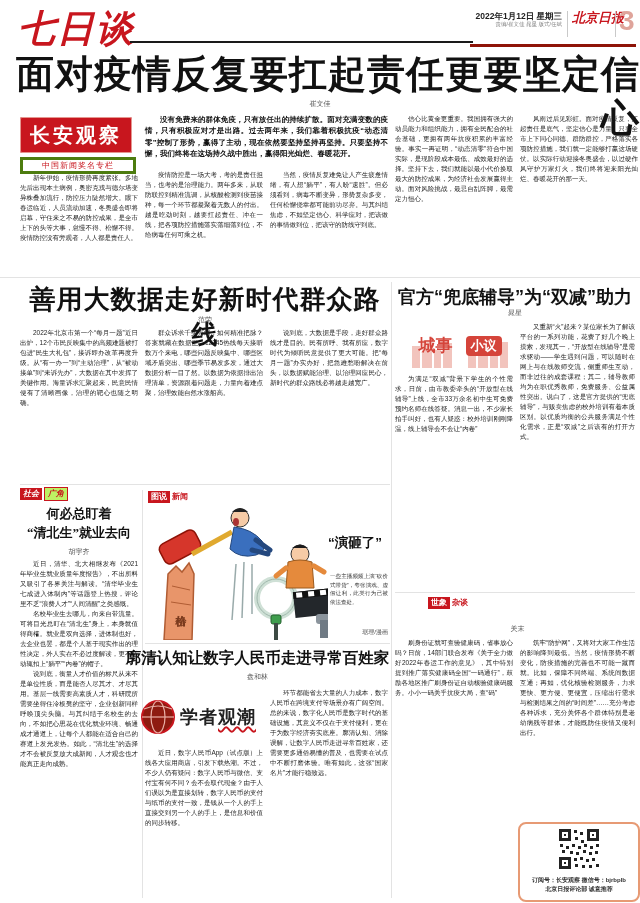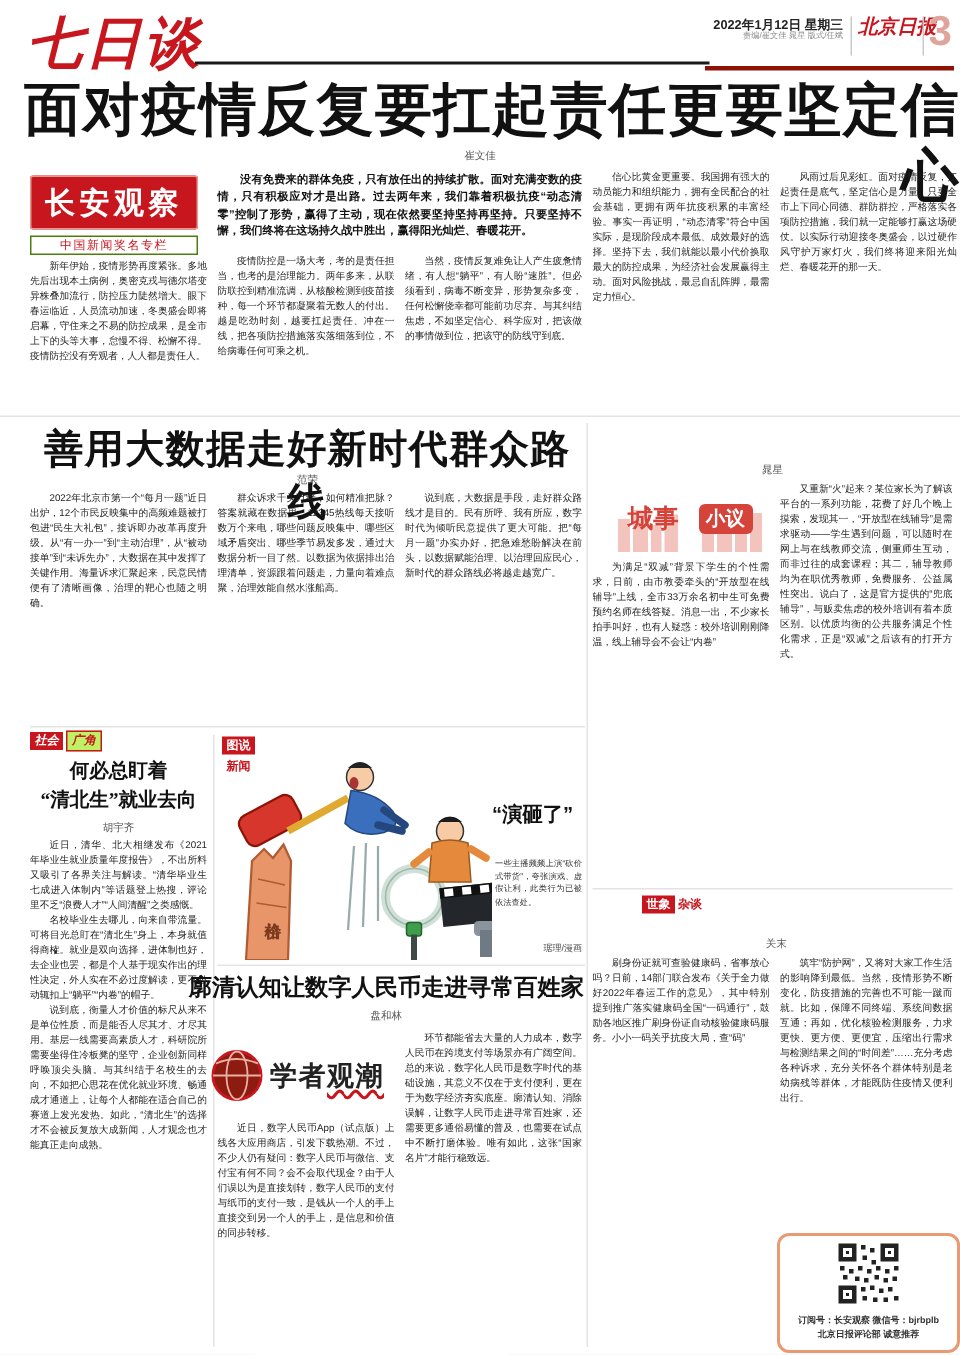--- a/index.html
+++ b/index.html
@@ -14,21 +14,21 @@
   .hsep{left:567px;top:11px;width:1px;height:26px;background:#c9c9c9;}
   .masthead{left:572px;top:9px;font-family:"Liberation Serif",serif;font-style:italic;font-weight:bold;font-size:13px;color:#c8161e;}
   .hsep2{left:615px;top:11px;width:1px;height:26px;background:#c9c9c9;}
   .pagenum{left:619px;top:5px;font-size:28px;color:#dfa49b;font-weight:bold;}
   .red-rule{left:470px;top:44px;width:166px;height:3px;background:#8e1307;}
   
   .main-h{left:0;top:52px;width:640px;text-align:right;font-size:38px;font-weight:900;color:#111;letter-spacing:1px;line-height:44px;}
   .byline{font-size:7px;color:#555;text-align:center;}
   
   .ca-badge{left:20px;top:117px;width:112px;height:36px;background:#c8161e;color:#fff;display:flex;align-items:center;justify-content:center;font-family:"Liberation Serif",serif;font-weight:bold;font-size:20px;letter-spacing:3px;border-radius:2px;box-shadow:0 0 0 1px #e59790 inset;}
-  .ca-sub{left:20px;top:157px;width:110px;border:1px solid #4d7c0f;color:#c8161e;font-size:8px;text-align:center;line-height:11px;letter-spacing:1px;}
+  .ca-sub{left:20px;top:157px;width:110px;border:3px solid #4d7c0f;color:#c8161e;font-size:8px;text-align:center;line-height:11px;letter-spacing:1px;}
   
   .col{position:absolute;width:118px;font-size:6.5px;line-height:10px;text-align:justify;color:#1d1d1d;text-indent:2em;}
   .lead{left:145px;top:114px;width:243px;font-size:7.5px;line-height:11.3px;font-weight:bold;text-align:justify;color:#111;text-indent:2em;}
   .h-rule{position:absolute;height:1px;background:#e3e3e3;}
   .v-rule{position:absolute;width:1px;background:#e3e3e3;}
   
   .mid-h{left:20px;top:282px;width:370px;text-align:center;font-family:"Liberation Serif",serif;font-weight:900;font-size:26px;color:#111;letter-spacing:1px;}
   .city-h{left:395px;top:285px;width:240px;text-align:center;font-weight:900;font-size:18px;color:#111;}
   .soc-h{left:20px;top:504px;width:118px;text-align:center;font-family:"Liberation Serif",serif;font-weight:900;font-size:13px;line-height:19px;color:#111;}
   .sch-h{left:125px;top:648px;width:265px;text-align:center;font-family:"Liberation Serif",serif;font-weight:900;font-size:15.5px;color:#111;}
@@ -88,20 +88,21 @@
 
   <div class="h-rule" style="left:0;top:277px;width:640px;"></div>
   <div class="v-rule" style="left:391px;top:282px;height:616px;"></div>
 
   <div class="abs mid-h">善用大数据走好新时代群众路线</div>
   <div class="abs byline" style="left:20px;top:315px;width:370px;">范荣</div>
   <div class="col" style="left:20px;top:328px;height:152px;overflow:hidden;">2022年北京市第一个“每月一题”近日出炉，12个市民反映集中的高频难题被打包进“民生大礼包”，接诉即办改革再度升级。从“有一办一”到“主动治理”，从“被动接单”到“未诉先办”，大数据在其中发挥了关键作用。海量诉求汇聚起来，民意民情便有了清晰画像，治理的靶心也随之明确。</div>
   <div class="col" style="left:145px;top:328px;height:152px;overflow:hidden;">群众诉求千头万绪，如何精准把脉？答案就藏在数据里。12345热线每天接听数万个来电，哪些问题反映集中、哪些区域矛盾突出、哪些季节易发多发，通过大数据分析一目了然。以数据为依据排出治理清单，资源跟着问题走，力量向着难点聚，治理效能自然水涨船高。</div>
   <div class="col" style="left:270px;top:328px;height:152px;overflow:hidden;">说到底，大数据是手段，走好群众路线才是目的。民有所呼、我有所应，数字时代为倾听民意提供了更大可能。把“每月一题”办实办好，把急难愁盼解决在前头，以数据赋能治理、以治理回应民心，新时代的群众路线必将越走越宽广。</div>
 
+  <div class="abs city-h">官方“兜底辅导”为“双减”助力</div>
   <div class="abs byline" style="left:395px;top:308px;width:240px;">晁星</div>
   <div class="abs cs-badge">
     <svg width="104" height="36" viewBox="0 0 104 36">
       <g fill="#f0b6ad" opacity="0.8">
         <rect x="4" y="14" width="8" height="22"></rect>
           <rect x="14" y="8" width="10" height="28"></rect>
         <rect x="26" y="18" width="7" height="18"></rect>
           <rect x="35" y="11" width="9" height="25"></rect>
         <rect x="60" y="13" width="8" height="23"></rect>
           <rect x="70" y="7" width="10" height="29"></rect>
@@ -128,21 +129,21 @@
     <div>何必总盯着</div>
     <div>“清北生”就业去向</div>
   </div>
   <div class="abs byline" style="left:20px;top:547px;width:118px;">胡宇齐</div>
   <div class="abs" style="left:20px;top:559px;width:118px;height:338px;overflow:hidden;font-size:6.5px;line-height:10px;text-align:justify;color:#1d1d1d;">
     <p style="margin:0;text-indent:2em;">近日，清华、北大相继发布《2021年毕业生就业质量年度报告》，不出所料又吸引了各界关注与解读。“清华毕业生七成进入体制内”等话题登上热搜，评论里不乏“浪费人才”“人间清醒”之类感慨。</p>
     <p style="margin:0;text-indent:2em;">名校毕业生去哪儿，向来自带流量。可将目光总盯在“清北生”身上，本身就值得商榷。就业是双向选择，进体制也好，去企业也罢，都是个人基于现实作出的理性决定，外人实在不必过度解读，更不必动辄扣上“躺平”“内卷”的帽子。</p>
     <p style="margin:0;text-indent:2em;">说到底，衡量人才价值的标尺从来不是单位性质，而是能否人尽其才、才尽其用。基层一线需要高素质人才，科研院所需要坐得住冷板凳的坚守，企业创新同样呼唤顶尖头脑。与其纠结于名校生的去向，不如把心思花在优化就业环境、畅通成才通道上，让每个人都能在适合自己的赛道上发光发热。如此，“清北生”的选择才不会被反复放大成新闻，人才观念也才能真正走向成熟。</p>
   </div>
 
-  <div class="abs tagrow" style="left:148px;top:491px;flex-direction:column;">
+  <div class="abs tagrow" style="left:148px;top:491px;">
     <span class="tag-red">图说</span>
     <span class="tag-plain">新闻</span>
   </div>
   <svg class="abs" style="left:148px;top:502px;" width="180" height="138" viewBox="0 0 180 138">
 
     <path d="M20 72 l8 -8 6 6 7 -9 5 11 -2 66 -28 0 z" fill="#e8956a" stroke="#b05c33" stroke-width="1.5"></path>
     <path d="M24 84 l18 4 M23 100 l20 3" stroke="#b05c33" stroke-width="1" fill="none"></path>
     <text x="33" y="104" font-size="11" font-weight="bold" fill="#7a3a1d" text-anchor="middle" writing-mode="tb">价格</text>
 
     <rect x="12" y="34" width="40" height="22" rx="6" transform="rotate(-28 32 45)" fill="#d6362b" stroke="#8e1307" stroke-width="1.5"></rect>

